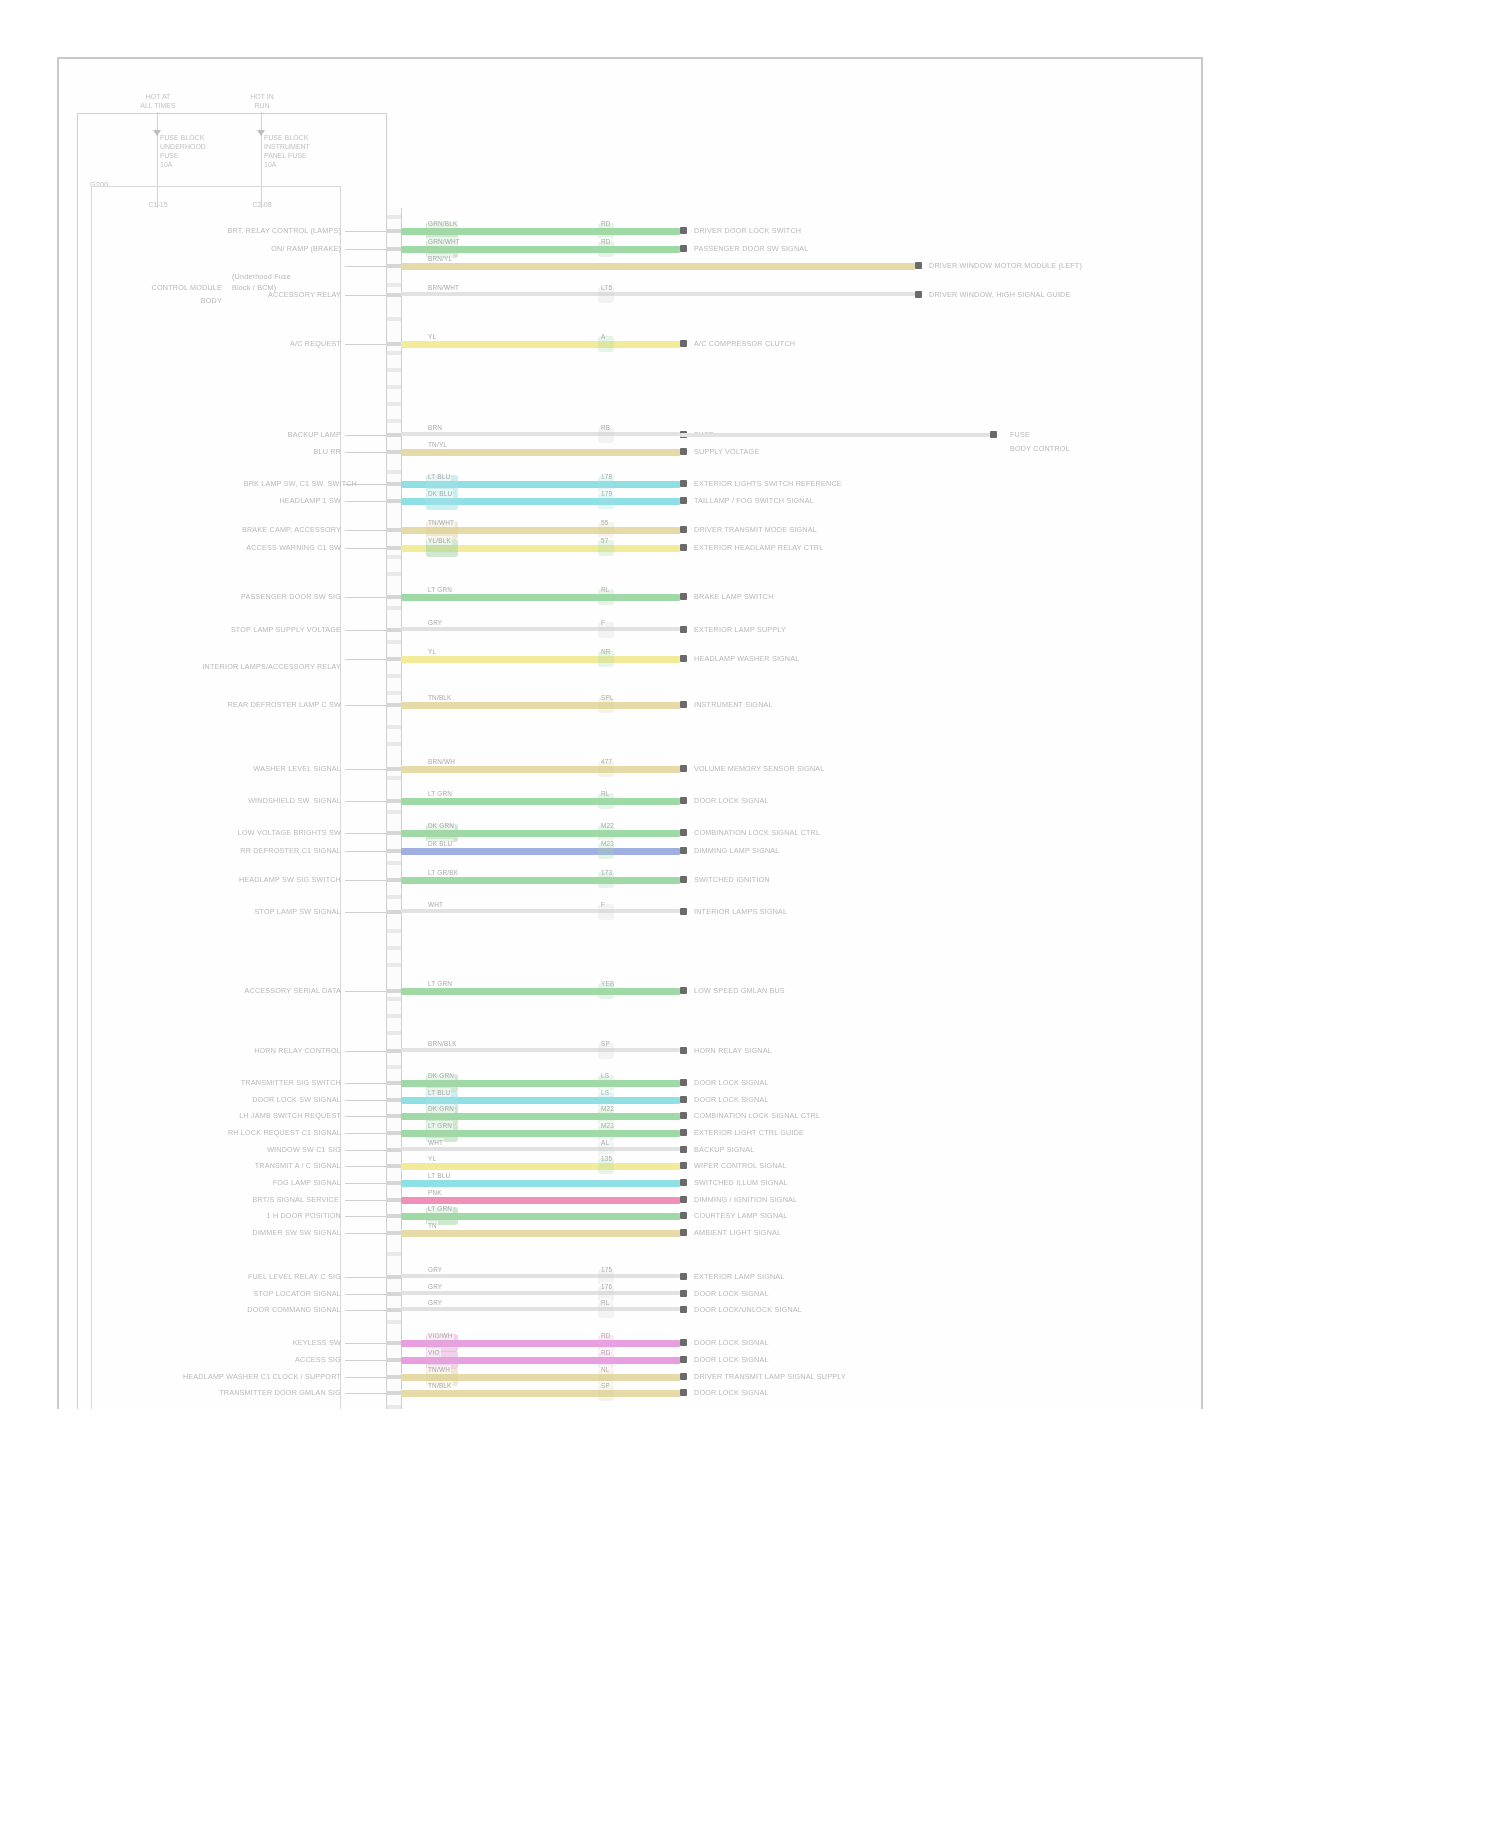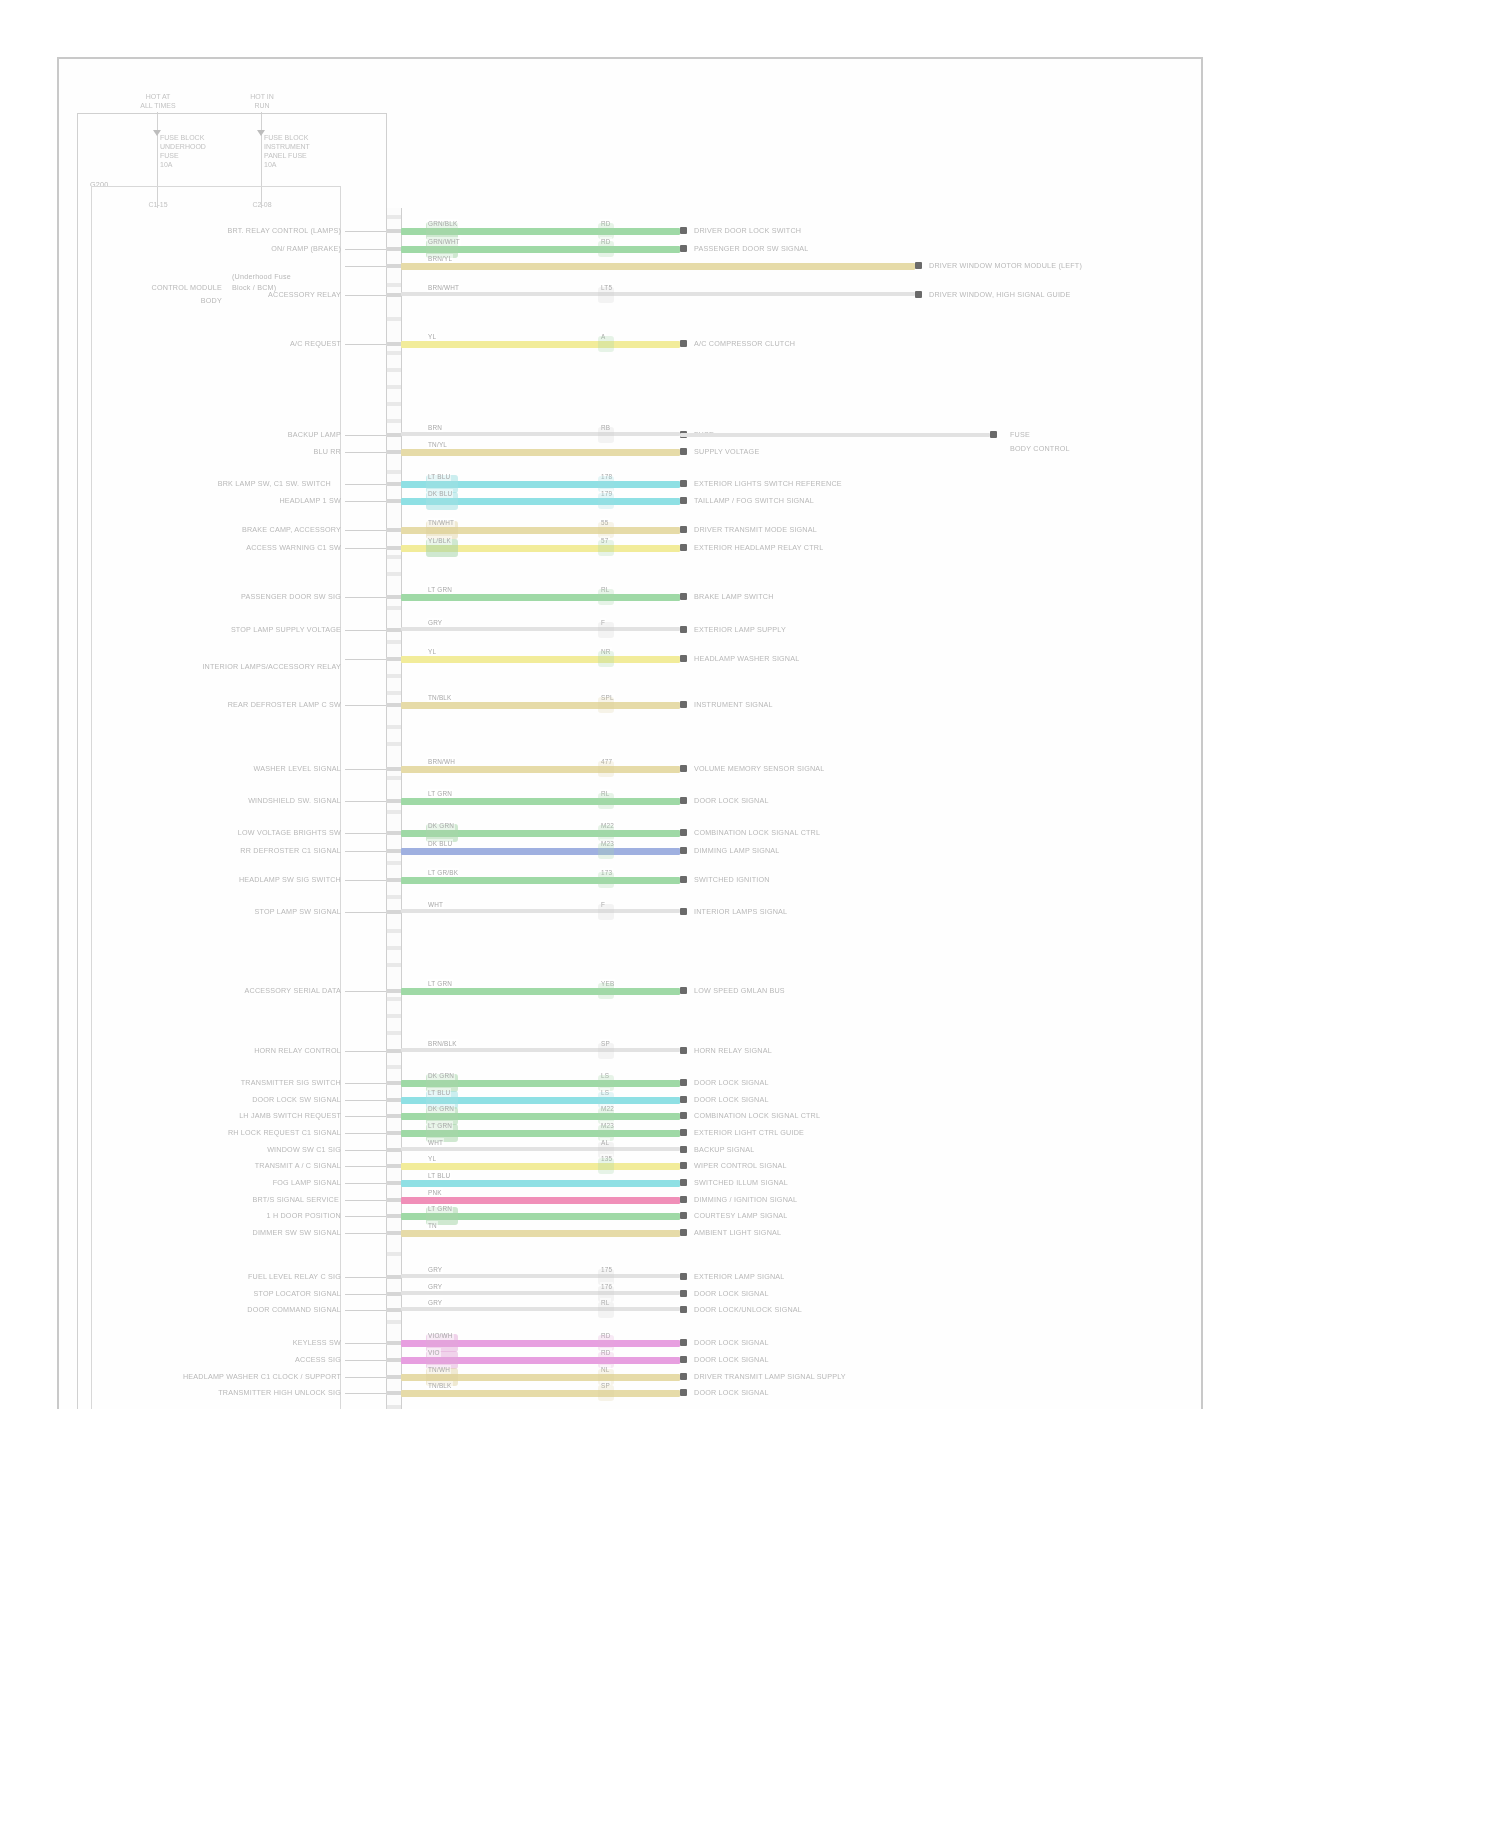--- a/index.html
+++ b/index.html
@@ -272,21 +272,21 @@
       <div class="lbl left" style="left: 341px; top: 447px;">BLU RR</div>
       <div class="dot sq" style="left: 680px; top: 448px;"></div>
       <div class="lbl" style="left: 694px; top: 447px;">SUPPLY VOLTAGE</div>
       <div class="leader" style="left: 345px; top: 484px; width: 48px;"></div>
       <div class="pin-tick" style="top: 482px;"></div>
       <div class="wire" style="left: 401px; top: 481px; width: 279px; background: rgb(143, 224, 228);"></div>
       <div class="splice cy" style="left: 426px; top: 475px; width: 32px; height: 18px;"></div>
       <div class="lbl wirecode" style="left: 427px; top: 472px;">LT BLU</div>
       <div class="lbl wirecode" style="left: 600px; top: 472px;">178</div>
       <div class="splice cy" style="left: 598px; top: 476px; width: 16px; height: 16px; opacity: 0.5;"></div>
-      <div class="lbl left" style="left: 331px; top: 479px;">BRK LAMP SW, C1 SW. SWITCH</div>
+      <div class="lbl left" style="left: 357px; top: 479px;">BRK LAMP SW, C1 SW. SWITCH</div>
       <div class="dot sq" style="left: 680px; top: 480px;"></div>
       <div class="lbl" style="left: 694px; top: 479px;">EXTERIOR LIGHTS SWITCH REFERENCE</div>
       <div class="leader" style="left: 345px; top: 501px; width: 48px;"></div>
       <div class="pin-tick" style="top: 499px;"></div>
       <div class="wire" style="left: 401px; top: 498px; width: 279px; background: rgb(143, 224, 228);"></div>
       <div class="splice cy" style="left: 426px; top: 492px; width: 32px; height: 18px;"></div>
       <div class="lbl wirecode" style="left: 427px; top: 489px;">DK BLU</div>
       <div class="lbl wirecode" style="left: 600px; top: 489px;">179</div>
       <div class="splice cy" style="left: 598px; top: 493px; width: 16px; height: 16px; opacity: 0.5;"></div>
       <div class="lbl left" style="left: 341px; top: 496px;">HEADLAMP 1 SW</div>
@@ -564,21 +564,21 @@
       <div class="splice tn" style="left: 598px; top: 1369px; width: 16px; height: 16px; opacity: 0.5;"></div>
       <div class="lbl left" style="left: 341px; top: 1372px;">HEADLAMP WASHER C1 CLOCK / SUPPORT</div>
       <div class="dot sq" style="left: 680px; top: 1373px;"></div>
       <div class="lbl" style="left: 694px; top: 1372px;">DRIVER TRANSMIT LAMP SIGNAL SUPPLY</div>
       <div class="leader" style="left: 345px; top: 1393px; width: 48px;"></div>
       <div class="pin-tick" style="top: 1391px;"></div>
       <div class="wire" style="left: 401px; top: 1390px; width: 279px; background: rgb(230, 219, 168);"></div>
       <div class="lbl wirecode" style="left: 427px; top: 1381px;">TN/BLK</div>
       <div class="lbl wirecode" style="left: 600px; top: 1381px;">SP</div>
       <div class="splice tn" style="left: 598px; top: 1385px; width: 16px; height: 16px; opacity: 0.5;"></div>
-      <div class="lbl left" style="left: 341px; top: 1388px;">TRANSMITTER HIGH UNLOCK SIG</div>
+      <div class="lbl left" style="left: 341px; top: 1388px;">TRANSMITTER DOOR GMLAN SIG</div>
       <div class="dot sq" style="left: 680px; top: 1389px;"></div>
       <div class="lbl" style="left: 694px; top: 1388px;">DOOR LOCK SIGNAL</div>
       <div class="pin-tick" style="top: 215px; opacity: 0.5;"></div>
       <div class="pin-tick" style="top: 283px; opacity: 0.5;"></div>
       <div class="pin-tick" style="top: 317px; opacity: 0.5;"></div>
       <div class="pin-tick" style="top: 351px; opacity: 0.5;"></div>
       <div class="pin-tick" style="top: 368px; opacity: 0.5;"></div>
       <div class="pin-tick" style="top: 385px; opacity: 0.5;"></div>
       <div class="pin-tick" style="top: 402px; opacity: 0.5;"></div>
       <div class="pin-tick" style="top: 419px; opacity: 0.5;"></div>

